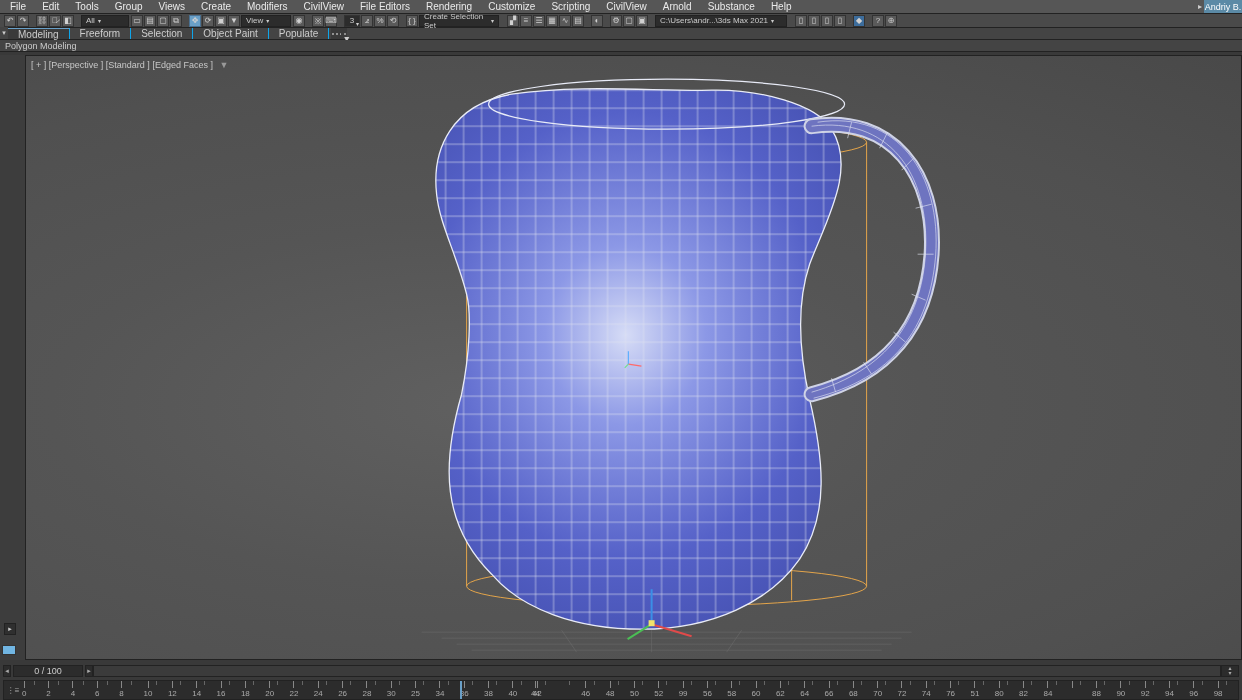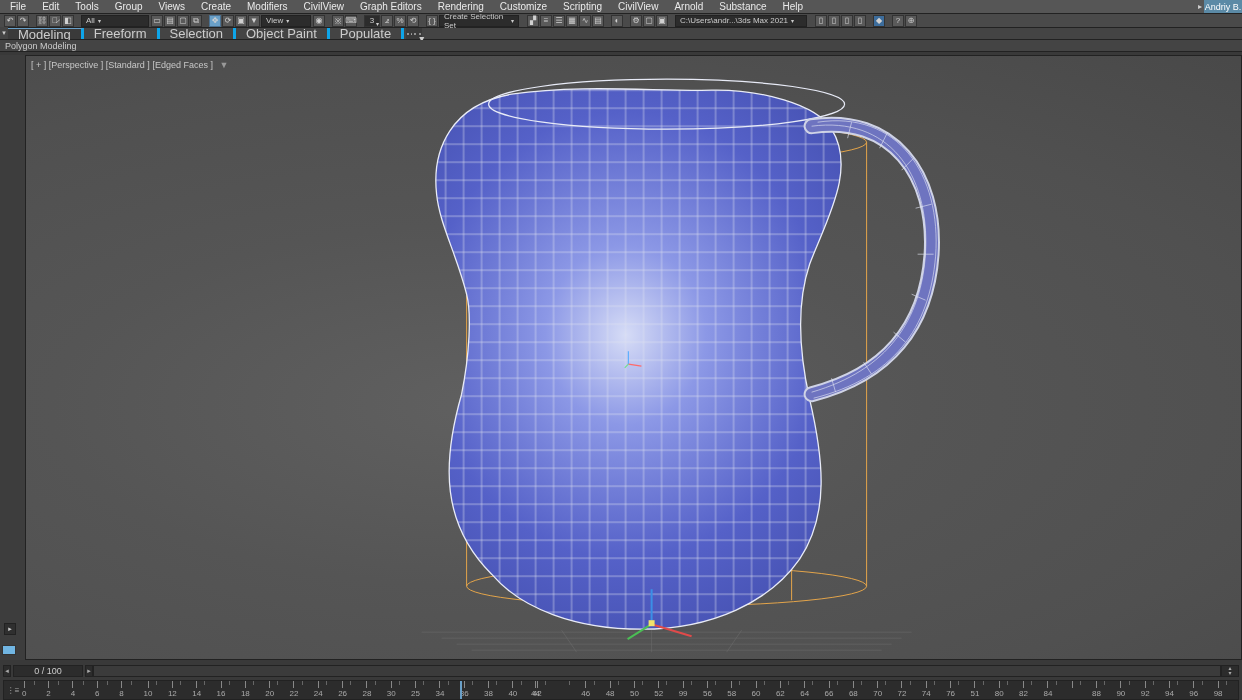--- a/index.html
+++ b/index.html
@@ -15,21 +15,21 @@
   .toolbar { position:absolute; top:13px; left:0; right:0; height:15px; background:#4a4a4a; display:flex; align-items:center; padding-left:4px; border-top:1px solid #222; border-bottom:1px solid #222; }
   .tb-btn { width:12px; height:12px; margin-right:1px; background:#5a5a5a; border:1px solid #333; display:flex; align-items:center; justify-content:center; font-size:8px; color:#d0d0d0; position:relative; }
   .tb-btn.active { background:#6aa0c8; border-color:#4a7090; }
   .tb-sep { width:2px; height:12px; margin:0 2px; }
   .tb-dd { height:12px; background:#2c2c2c; border:1px solid #222; color:#ccc; font-size:8px; display:flex; align-items:center; padding:0 4px; margin-right:2px; }
   .tb-dd .caret { margin-left:3px; font-size:6px; }
 
   
   .ribbon { position:absolute; top:28px; left:0; right:0; height:12px; background:#444; display:flex; align-items:flex-end; border-bottom:1px solid #222;}
   .rib-drop { width:8px; height:12px; background:#444; display:flex; align-items:center; justify-content:center; color:#ccc; font-size:7px;}
-  .rib-tab { height:11px; padding:0 10px; font-size:13px; color:#ccc; display:flex; align-items:center; border-right:3px solid #0ea5e9; }
+  .rib-tab { height:11px; padding:0 10px; font-size:10px; color:#ccc; display:flex; align-items:center; border-right:1px solid #0ea5e9; }
   .rib-tab.active { background:#3a3a3a; border-top:1px solid #6aa0c8; }
   .rib-dots { height:11px; width:16px; background:#3a3a3a; display:flex; align-items:center; justify-content:center; margin-left:2px; }
   .rib-dots span { width:2px; height:2px; background:#aaa; border-radius:50%; margin:0 1px; }
 
   .subribbon { position:absolute; top:40px; left:0; right:0; height:12px; background:#444; display:flex; align-items:center; padding-left:5px; color:#ccc; font-size:9px; border-bottom:1px solid #222;}
 
   
   .viewport { position:absolute; top:55px; left:25px; right:0; bottom:40px; background:#535353; border:1px solid #222; overflow:hidden; }
   .viewport-inner { position:absolute; inset:0; background:radial-gradient(120% 100% at 38% 58%, #606060 0%, #555 30%, #505050 55%, #484848 80%, #444 100%); }
   .vp-label { position:absolute; top:4px; left:5px; font-size:9px; color:#c8c8c8; display:flex; align-items:center; }
@@ -67,41 +67,41 @@
 
 <div class="menubar">
   <span class="menu-item">File</span>
   <span class="menu-item">Edit</span>
   <span class="menu-item">Tools</span>
   <span class="menu-item">Group</span>
   <span class="menu-item">Views</span>
   <span class="menu-item">Create</span>
   <span class="menu-item">Modifiers</span>
   <span class="menu-item">CivilView</span>
-  <span class="menu-item">Graph Editors</span>
+  <span class="menu-item">File Editors</span>
   <span class="menu-item">Rendering</span>
   <span class="menu-item">Customize</span>
   <span class="menu-item">Scripting</span>
   <span class="menu-item">CivilView</span>
   <span class="menu-item">Arnold</span>
   <span class="menu-item">Substance</span>
   <span class="menu-item">Help</span>
 </div>
 <div class="user-arrow">▸</div>
 <div class="user-badge">Andriy B.</div>
 
 <div class="toolbar">
   <div class="tb-btn">↶</div>
   <div class="tb-btn">↷</div>
   <div class="tb-sep"></div>
   <div class="tb-btn">⛓</div>
   <div class="tb-btn">⛓̷</div>
   <div class="tb-btn">◧</div>
   <div class="tb-sep"></div>
-  <div class="tb-dd" style="width:68px">
+  <div class="tb-dd" style="width:48px">
       <span>All</span>
       <span class="caret">▾</span>
     </div>
   <div class="tb-btn">▭</div>
   <div class="tb-btn">▤</div>
   <div class="tb-btn">▢</div>
   <div class="tb-btn">⧉</div>
   <div class="tb-sep"></div>
   <div class="tb-btn active">✥</div>
   <div class="tb-btn">⟳</div>

